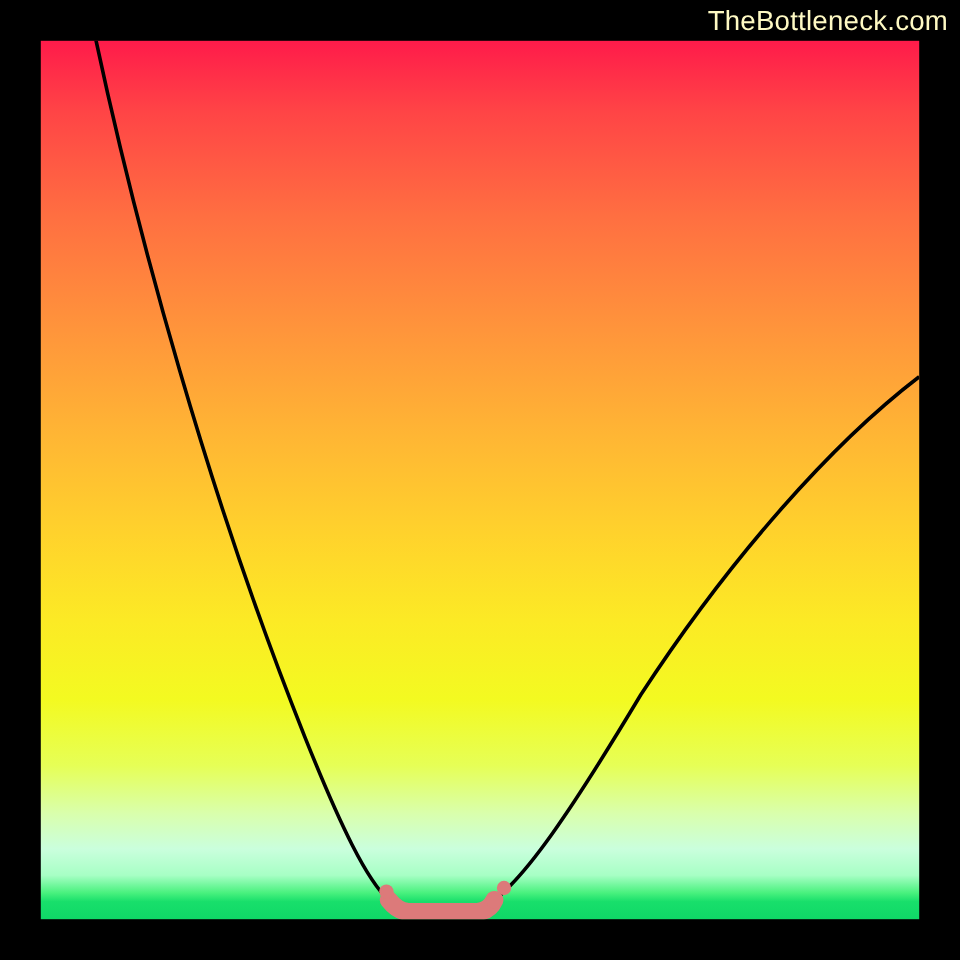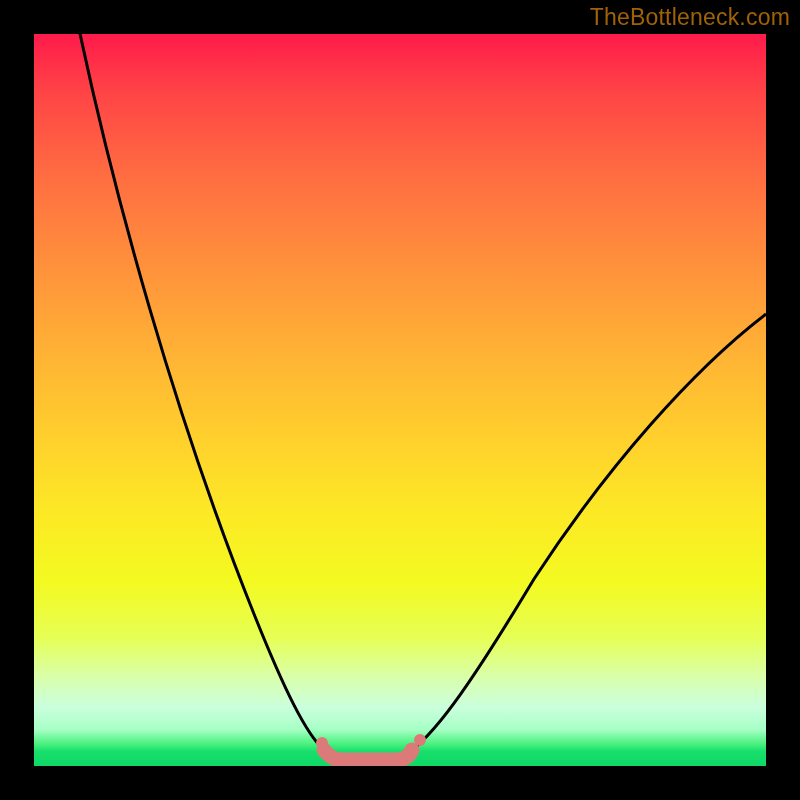--- a/index.html
+++ b/index.html
@@ -44,21 +44,21 @@
     position: absolute;
     left: 0; top: 0;
     width: 732px; height: 732px;
   }
   .watermark {
     position: absolute;
     top: 4px;
     right: 10px;
     font-family: Arial, Helvetica, sans-serif;
     font-size: 23px;
-    color: #a16207;
+    color: #fef9c3;
     letter-spacing: 0.2px;
   }
 </style>
 </head>
 <body>
 
 <div class="frame">
   <div class="watermark">TheBottleneck.com</div>
   <div class="plot-area">
     <svg class="curve" viewBox="0 0 732 732">

